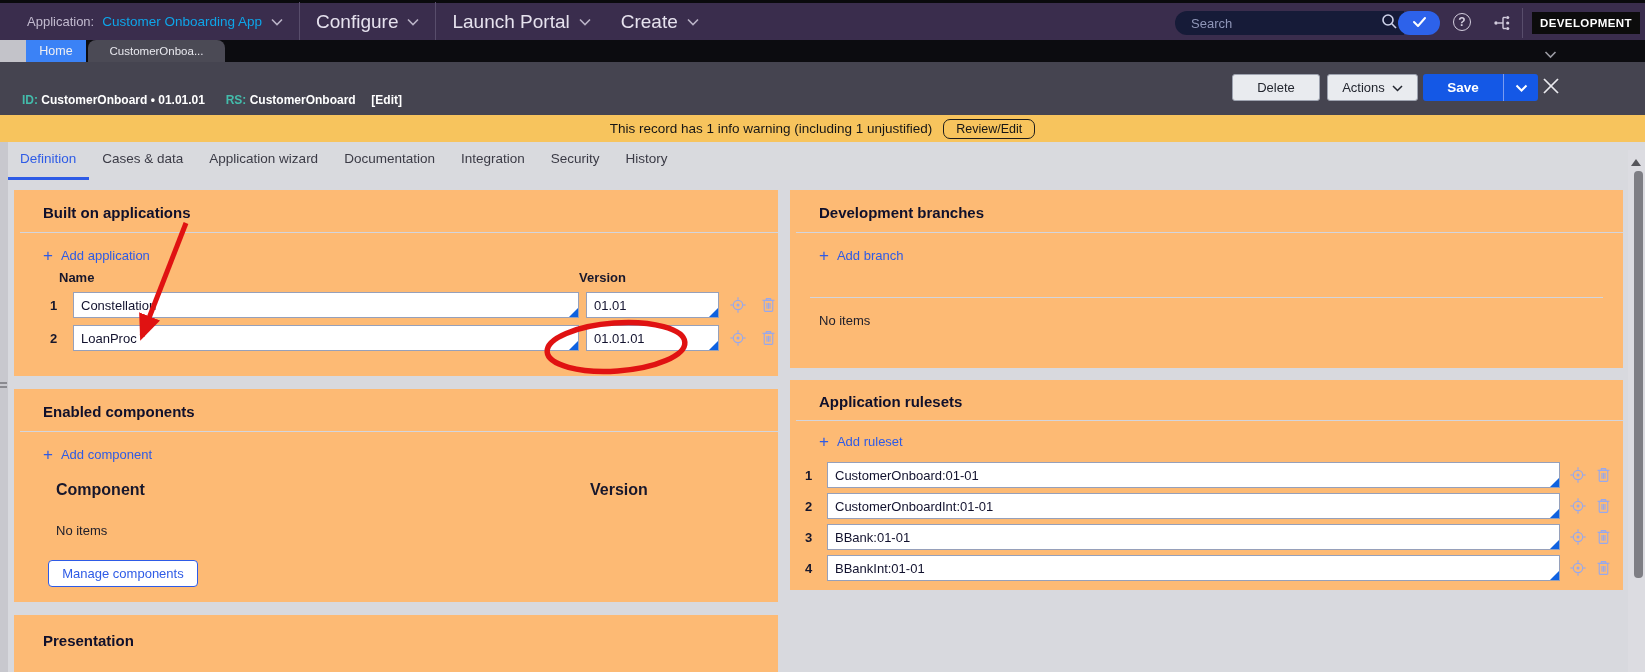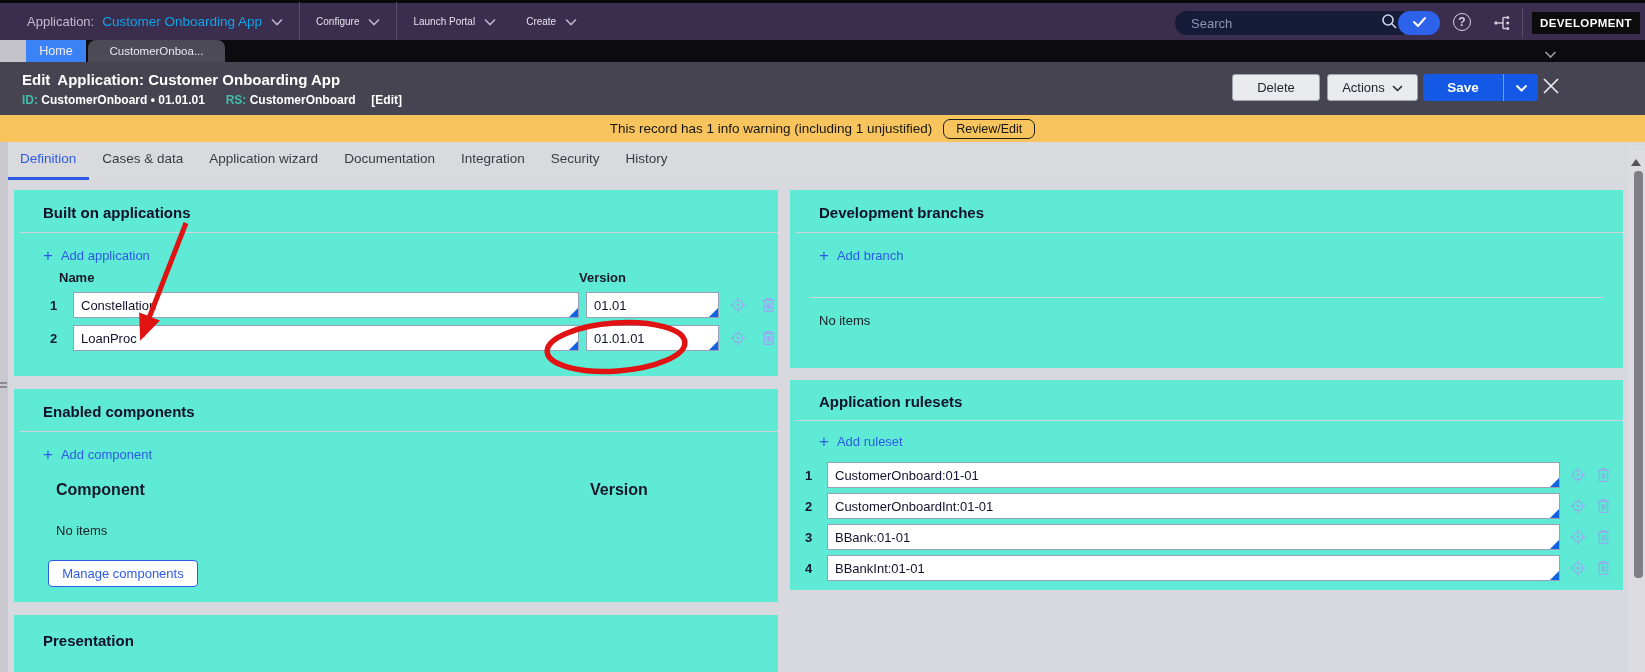--- a/index.html
+++ b/index.html
@@ -4,21 +4,21 @@
 <style>
   html,body{margin:0;padding:0;background:#9a9aa0}
   #screen{position:relative;width:1645px;height:672px;overflow:hidden;background:#d8d9de;
           font-family:"Liberation Sans",sans-serif;-webkit-font-smoothing:antialiased}
   
   #topbar{position:absolute;left:0;top:0;width:1645px;height:40px;background:#3a2d4d;
           border-top:3px solid #0a0a0d;box-sizing:border-box;display:flex;align-items:center;
           font-size:13px;color:#e6e2ee}
   .tb-label{color:#c2bacf;margin-left:27px}
   .tb-app{margin-left:8px;color:#0ea5e9;font-size:13.5px}
-  .tb-item{color:#e6e2ee;font-size:10px}
+  .tb-item{color:#e6e2ee;font-size:19px}
   .chev{margin-left:9px;display:inline-flex}
   .tb-div{width:1px;height:40px;background:#584d6b;margin:0 16px}
   #searchwrap{position:absolute;left:1175px;top:8px;height:24px;display:flex;align-items:center}
   #searchbox{display:flex;align-items:center;width:223px;height:24px;background:#161b38;
              border-radius:12px 0 0 12px;padding:0 6px 0 0}
   #searchbox input{flex:1;background:transparent;border:0;outline:none;color:#c7ccdf;
                    font-size:13px;padding-left:16px;font-family:"Liberation Sans",sans-serif}
   #searchbox input::placeholder{color:#8f96b8}
   #searchcheck{width:42px;height:24px;background:#2d62ea;border-radius:12px;display:flex;
                align-items:center;justify-content:center;margin-left:-6px}
@@ -68,21 +68,21 @@
   .tab.active{color:#2e5be6;border-bottom:3px solid #2e5be6}
   
   #leftstrip{position:absolute;left:0;top:142px;width:8px;bottom:0;background:#c8c8ce}
   #splitter{position:absolute;left:0px;top:380px;width:8px}
   #splitter .bar{width:7px;height:2px;background:#8a8a90;margin:2px 0}
   #sb-track{position:absolute;right:0;top:150px;width:17px;height:522px;background:#dcdce1}
   #sb-up{position:absolute;right:4px;top:159px;width:0;height:0;border-left:5px solid transparent;
          border-right:5px solid transparent;border-bottom:7px solid #55555a}
   #sb-thumb{position:absolute;right:2px;top:171px;width:9px;height:407px;background:#7e7e84;border-radius:4px}
   
-  .panel{position:absolute;background:#5eead4}
+  .panel{position:absolute;background:#fdba74}
   #p-built{left:14px;top:190px;width:764px;height:186px}
   #p-enabled{left:14px;top:389px;width:764px;height:213px}
   #p-present{left:14px;top:615px;width:764px;height:57px}
   #p-branches{left:790px;top:190px;width:833px;height:178px}
   #p-rulesets{left:790px;top:380px;width:833px;height:210px}
   .panel-title{font-size:15px;font-weight:bold;color:#10102b;padding:14px 0 11px 29px}
   .panel-sep{border:0;border-top:1px solid #d3d5dc;margin:0 0 0 6px}
   .add-link{display:inline-flex;align-items:center;gap:8px;color:#2e5be6;font-size:13px;
             margin:15px 0 0 29px;cursor:pointer}
   .plus{font-size:17px;line-height:13px;font-weight:400}
@@ -195,23 +195,20 @@
     <div id="home-tab">Home</div>
     <div id="doc-tab">CustomerOnboa...</div>
     <span id="strip-chev">
       <svg width="13" height="9" viewBox="0 0 13 9">
           <polyline points="1.5,2 6.5,7 11.5,2" fill="none" stroke="#9b9ba3" stroke-width="1.6"></polyline>
         </svg>
     </span>
   </div>
 
   <div id="rechdr">
-    <div id="rh-title">
-      <span>Edit</span><span class="gap"></span><span>Application: Customer Onboarding App</span>
-    </div>
     <div id="rh-meta">
       <span class="teal">ID:</span>
       <span>CustomerOnboard • 01.01.01</span>
       <span class="meta-sp"></span>
       <span class="teal">RS:</span>
       <span>CustomerOnboard</span>
       <span class="meta-sp" style="width:9px"></span>
       <span>[Edit]</span>
     </div>
     <div id="btn-delete" class="btn-gray">Delete</div>

